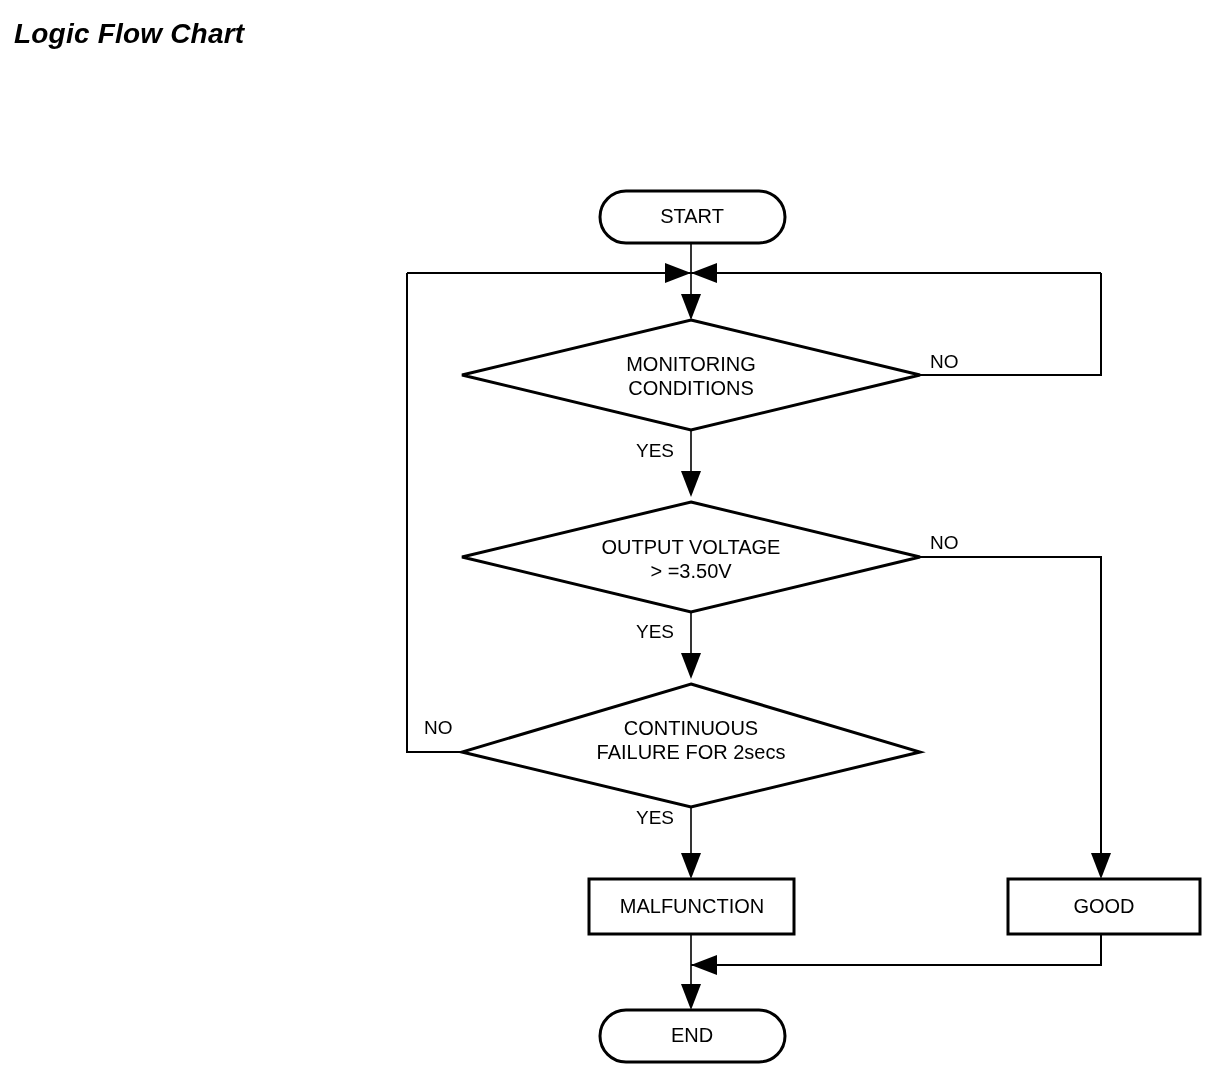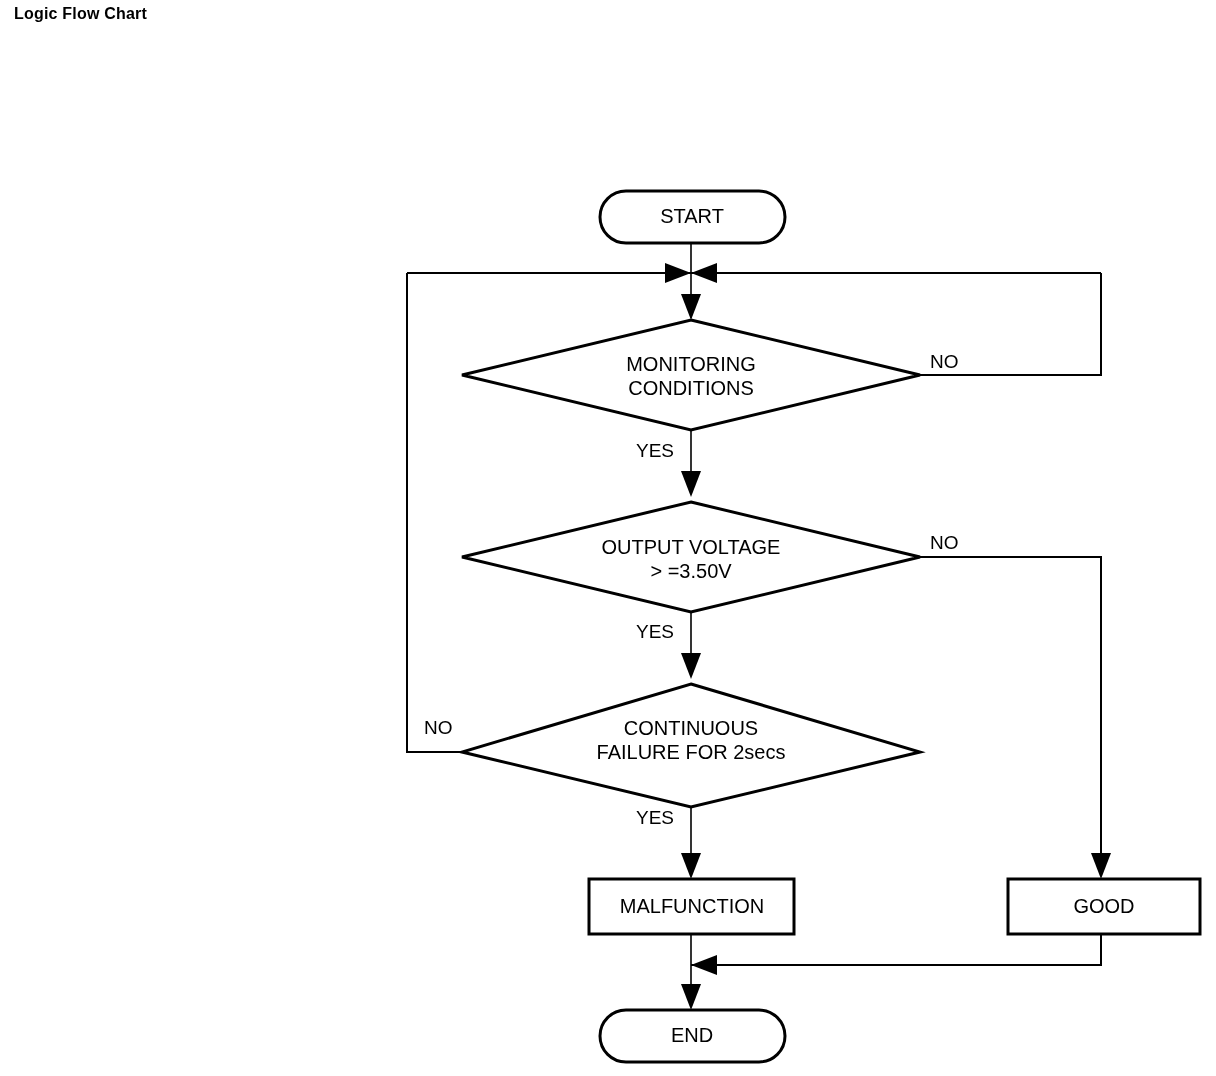--- a/index.html
+++ b/index.html
@@ -11,25 +11,26 @@
     width: 1216px;
     height: 1076px;
     font-family: "Liberation Sans", sans-serif;
     color: #000000;
     overflow: hidden;
     position: relative;
   }
   #page-title {
     position: absolute;
     left: 14px;
-    top: 5px;
-    font-size: 16px;
+    top: 18px;
+    font-size: 28px;
     font-weight: bold;
     letter-spacing: 0.2px;
     white-space: nowrap;
+    font-style: italic;
   }
   #flow-canvas {
     position: absolute;
     left: 0;
     top: 0;
     width: 1216px;
     height: 1076px;
   }
   .shape-outline {
     fill: #ffffff;

